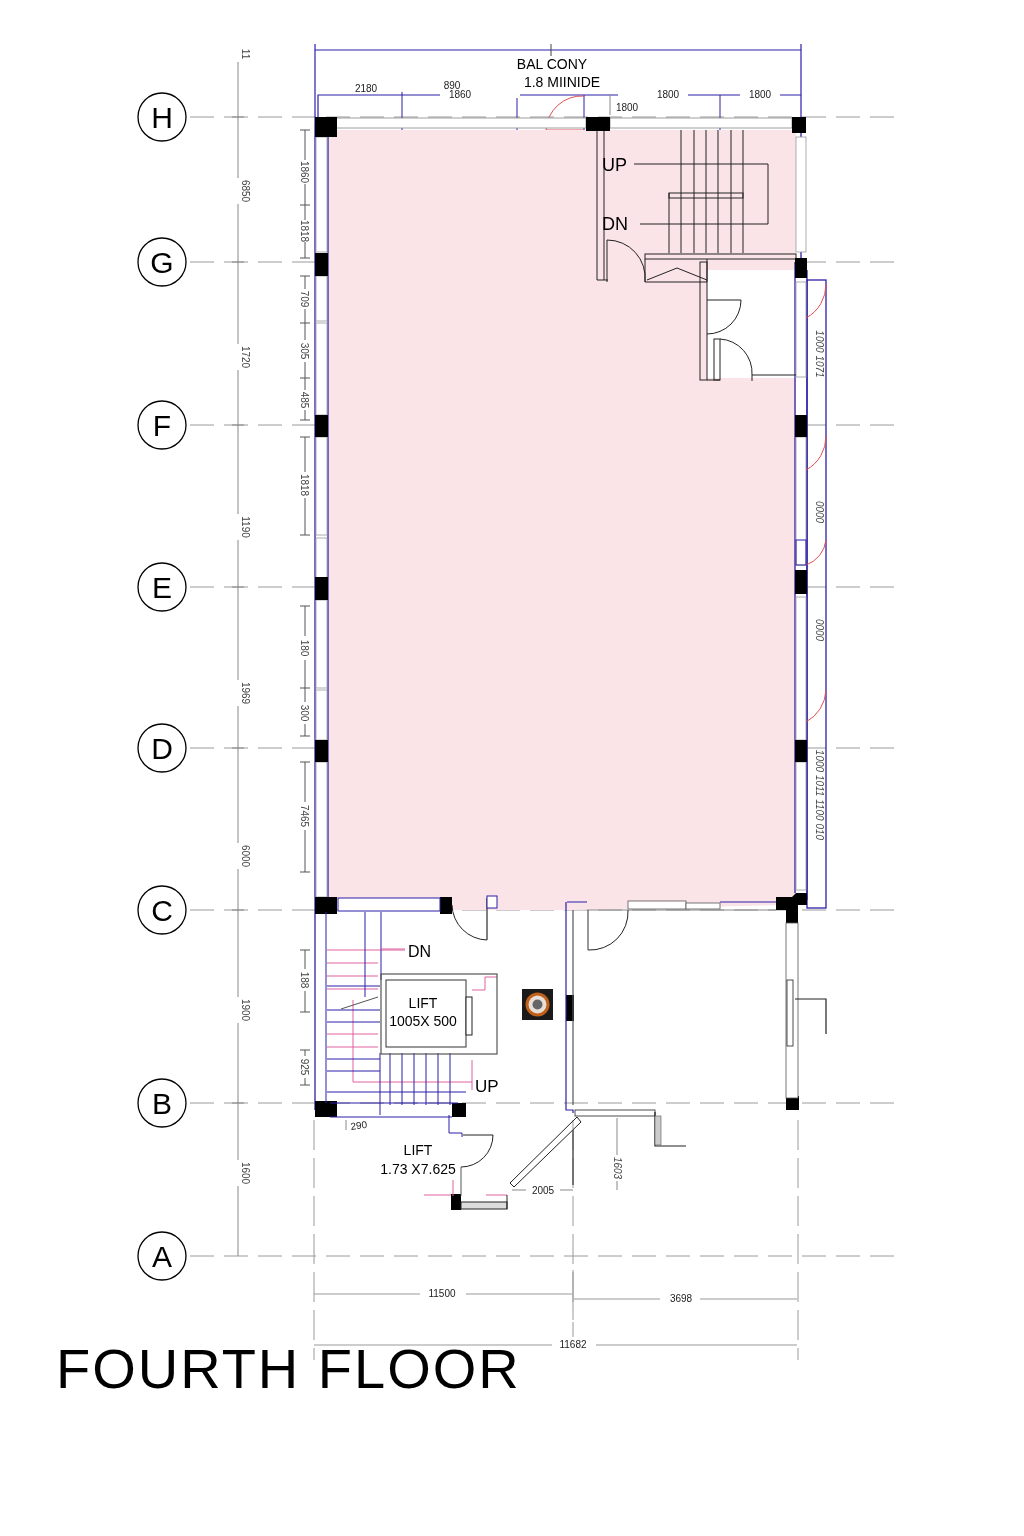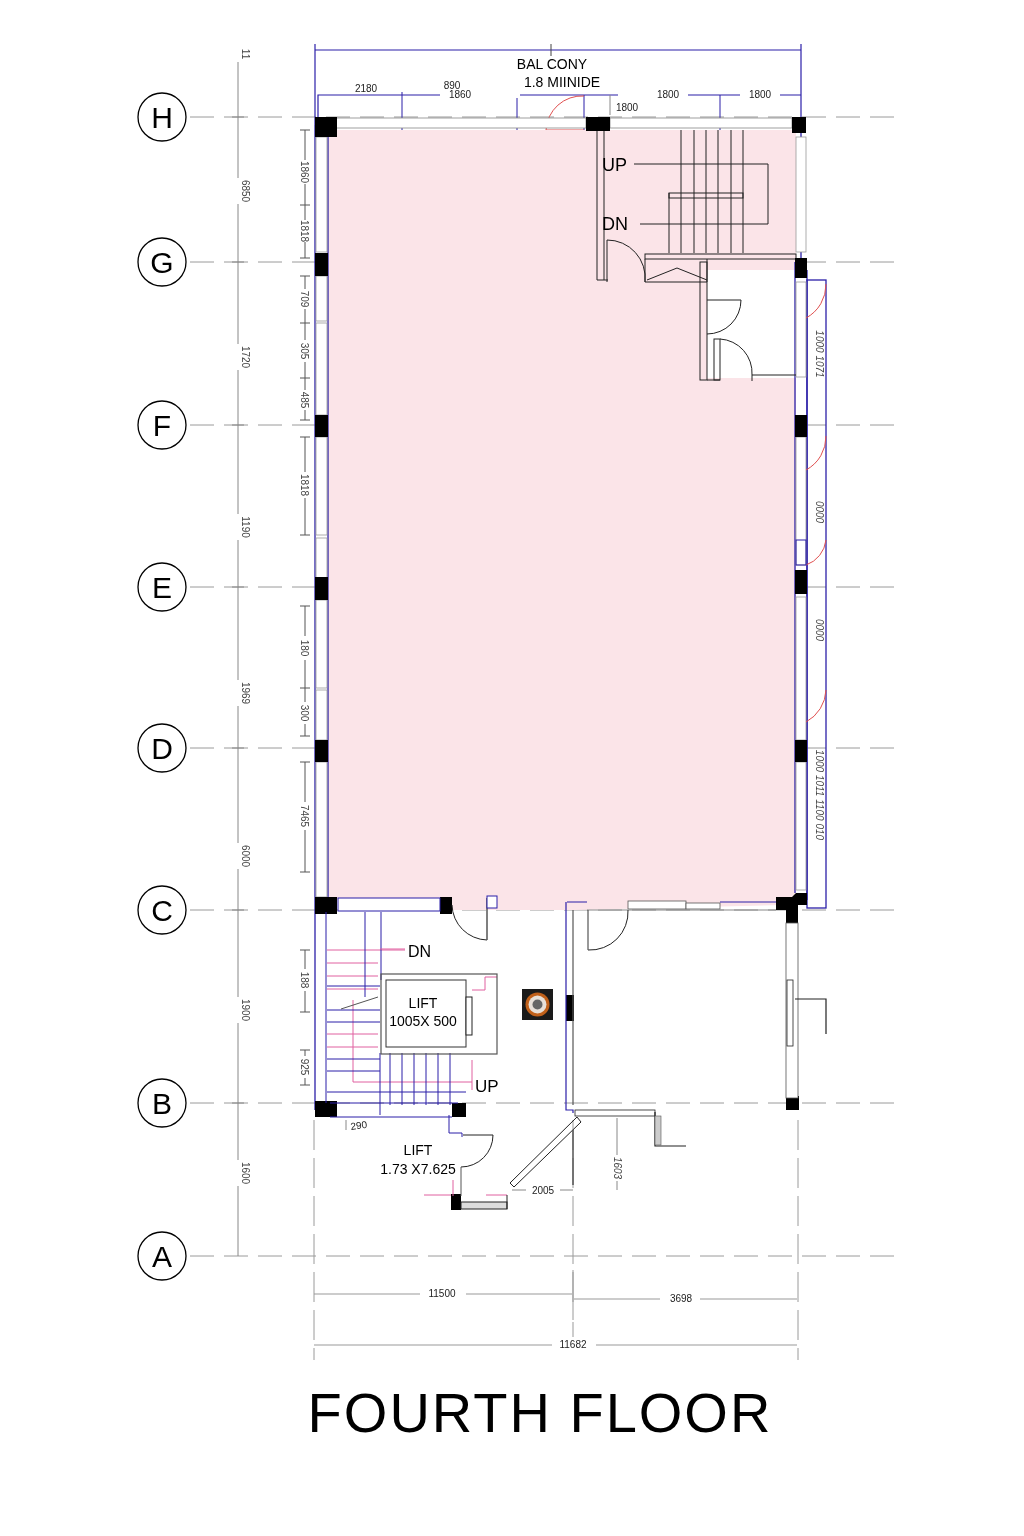--- a/index.html
+++ b/index.html
@@ -2,21 +2,21 @@
 <html><head>
 <meta charset="utf-8">
 <style>
   html, body { margin:0; padding:0; background:#ffffff; }
   body { width:1024px; height:1536px; position:relative; overflow:hidden; font-family:"Liberation Sans", sans-serif; }
   #plan { position:absolute; left:0; top:0; width:1024px; height:1536px; }
   .grid-bubble-text { font-family:"Liberation Sans", sans-serif; font-size:30px; fill:#000; }
   .lbl { font-family:"Liberation Sans", sans-serif; fill:#000; }
   .dim { font-family:"Liberation Sans", sans-serif; font-size:10px; fill:#222; }
   .dimv { font-family:"Liberation Sans", sans-serif; font-size:10px; fill:#444; }
-  .title { position:absolute; left:0; width:1024px; top:1380px; text-align:center; font-family:"Liberation Sans", sans-serif; font-size:56px; letter-spacing:2px; color:#000; padding-left:56px; box-sizing:border-box; }
+  .title { position:absolute; left:0; width:1024px; top:1336px; text-align:left; font-family:"Liberation Sans", sans-serif; font-size:56px; letter-spacing:2px; color:#000; padding-left:56px; box-sizing:border-box; }
 </style>
 </head>
 <body>
 
 <svg id="plan" viewBox="0 0 1024 1536" xmlns="http://www.w3.org/2000/svg">
 
   <g stroke="#9a9a9a" stroke-width="1" stroke-dasharray="24,10">
     <line x1="190" y1="117" x2="900" y2="117"></line>
     <line x1="190" y1="262" x2="900" y2="262"></line>
     <line x1="190" y1="425" x2="900" y2="425"></line>

